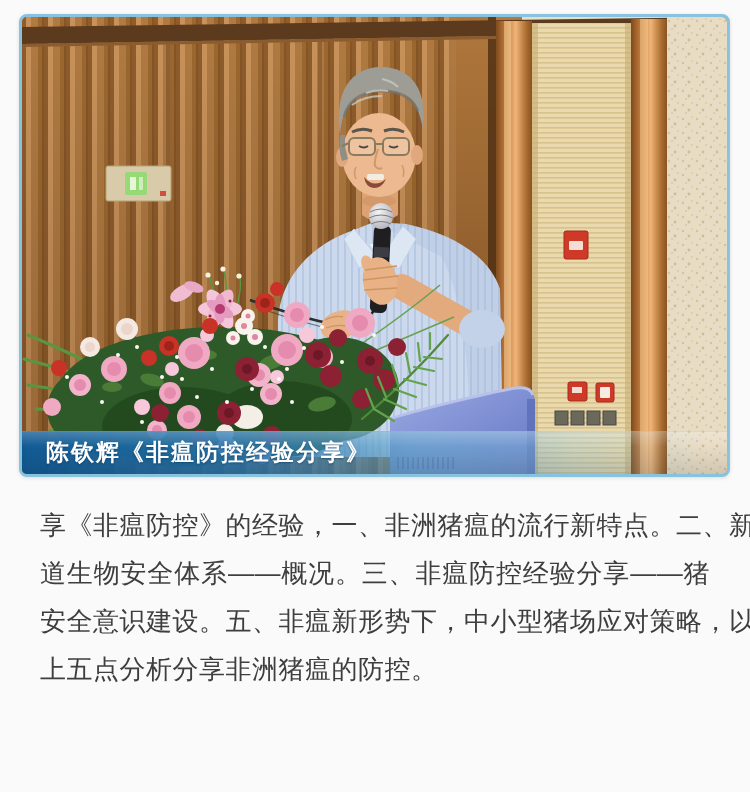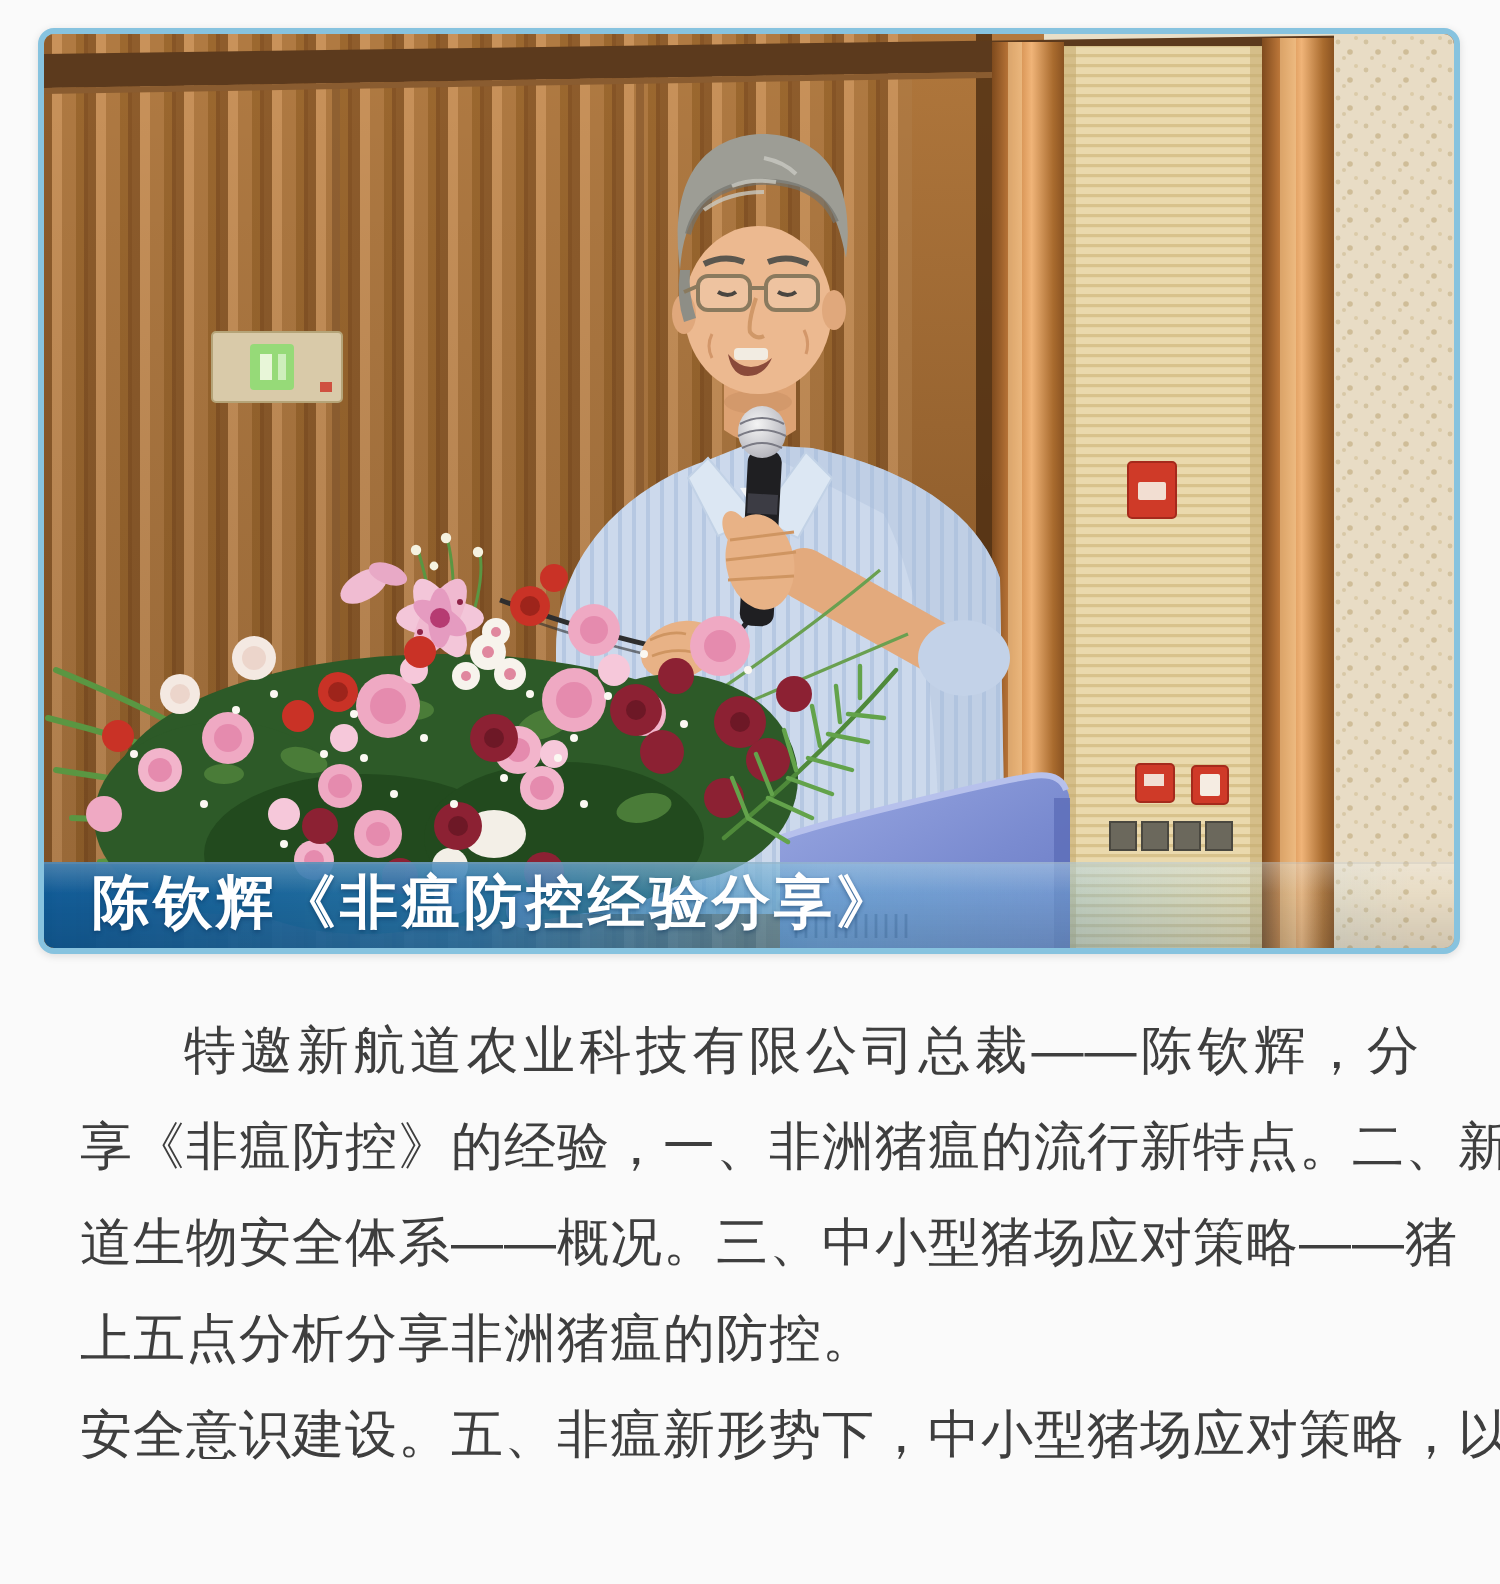--- a/index.html
+++ b/index.html
@@ -17,21 +17,21 @@
   .caption-bar{
     position:absolute;left:0;right:0;bottom:0;height:42px;
     background:
       linear-gradient(180deg, rgba(255,255,255,.22), rgba(255,255,255,0) 35%, rgba(0,0,0,.10) 100%),
       linear-gradient(90deg, rgba(13,90,152,.97) 0%, rgba(40,118,175,.90) 30%,
         rgba(95,165,205,.62) 55%, rgba(140,200,228,.32) 78%, rgba(160,210,232,0) 97%);
     border-top:1px solid rgba(255,255,255,.30);
   }
   .caption-bar span{
     display:block;padding-left:24px;line-height:41px;
-    color:#ffffff;font-size:29px;font-weight:700;letter-spacing:2px;
+    color:#ffffff;font-size:23px;font-weight:700;letter-spacing:2px;
     text-shadow:0 1px 2px rgba(0,40,80,.45);white-space:nowrap;
   }
   .article{
     position:absolute;left:40px;top:501px;width:670px;
     color:#3e3e3e;font-size:26px;line-height:48px;letter-spacing:.5px;
   }
   .article .line{
     text-align:justify;text-align-last:justify;height:48px;white-space:nowrap;
   }
   .article .line.first{padding-left:52px;}
@@ -378,18 +378,17 @@
       </g>
     </g>
   </svg>
 
   <div class="caption-bar">
     <span>陈钦辉《非瘟防控经验分享》</span>
   </div>
 </div>
 
 <div class="article">
-  <div class="line first">特邀新航道农业科技有限公司总裁——陈钦辉，分</div>
   <div class="line">享《非瘟防控》的经验，一、非洲猪瘟的流行新特点。二、新航</div>
-  <div class="line">道生物安全体系——概况。三、中小型猪场应对策略——猪</div>
+  <div class="line">道生物安全体系——概况。三、非瘟防控经验分享——猪</div>
+  <div class="line">安全意识建设。五、非瘟新形势下，中小型猪场应对策略，以</div>
   <div class="line last">上五点分析分享非洲猪瘟的防控。</div>
-  <div class="line">安全意识建设。五、非瘟新形势下，中小型猪场应对策略，以</div>
 </div>
 
 </body></html>

